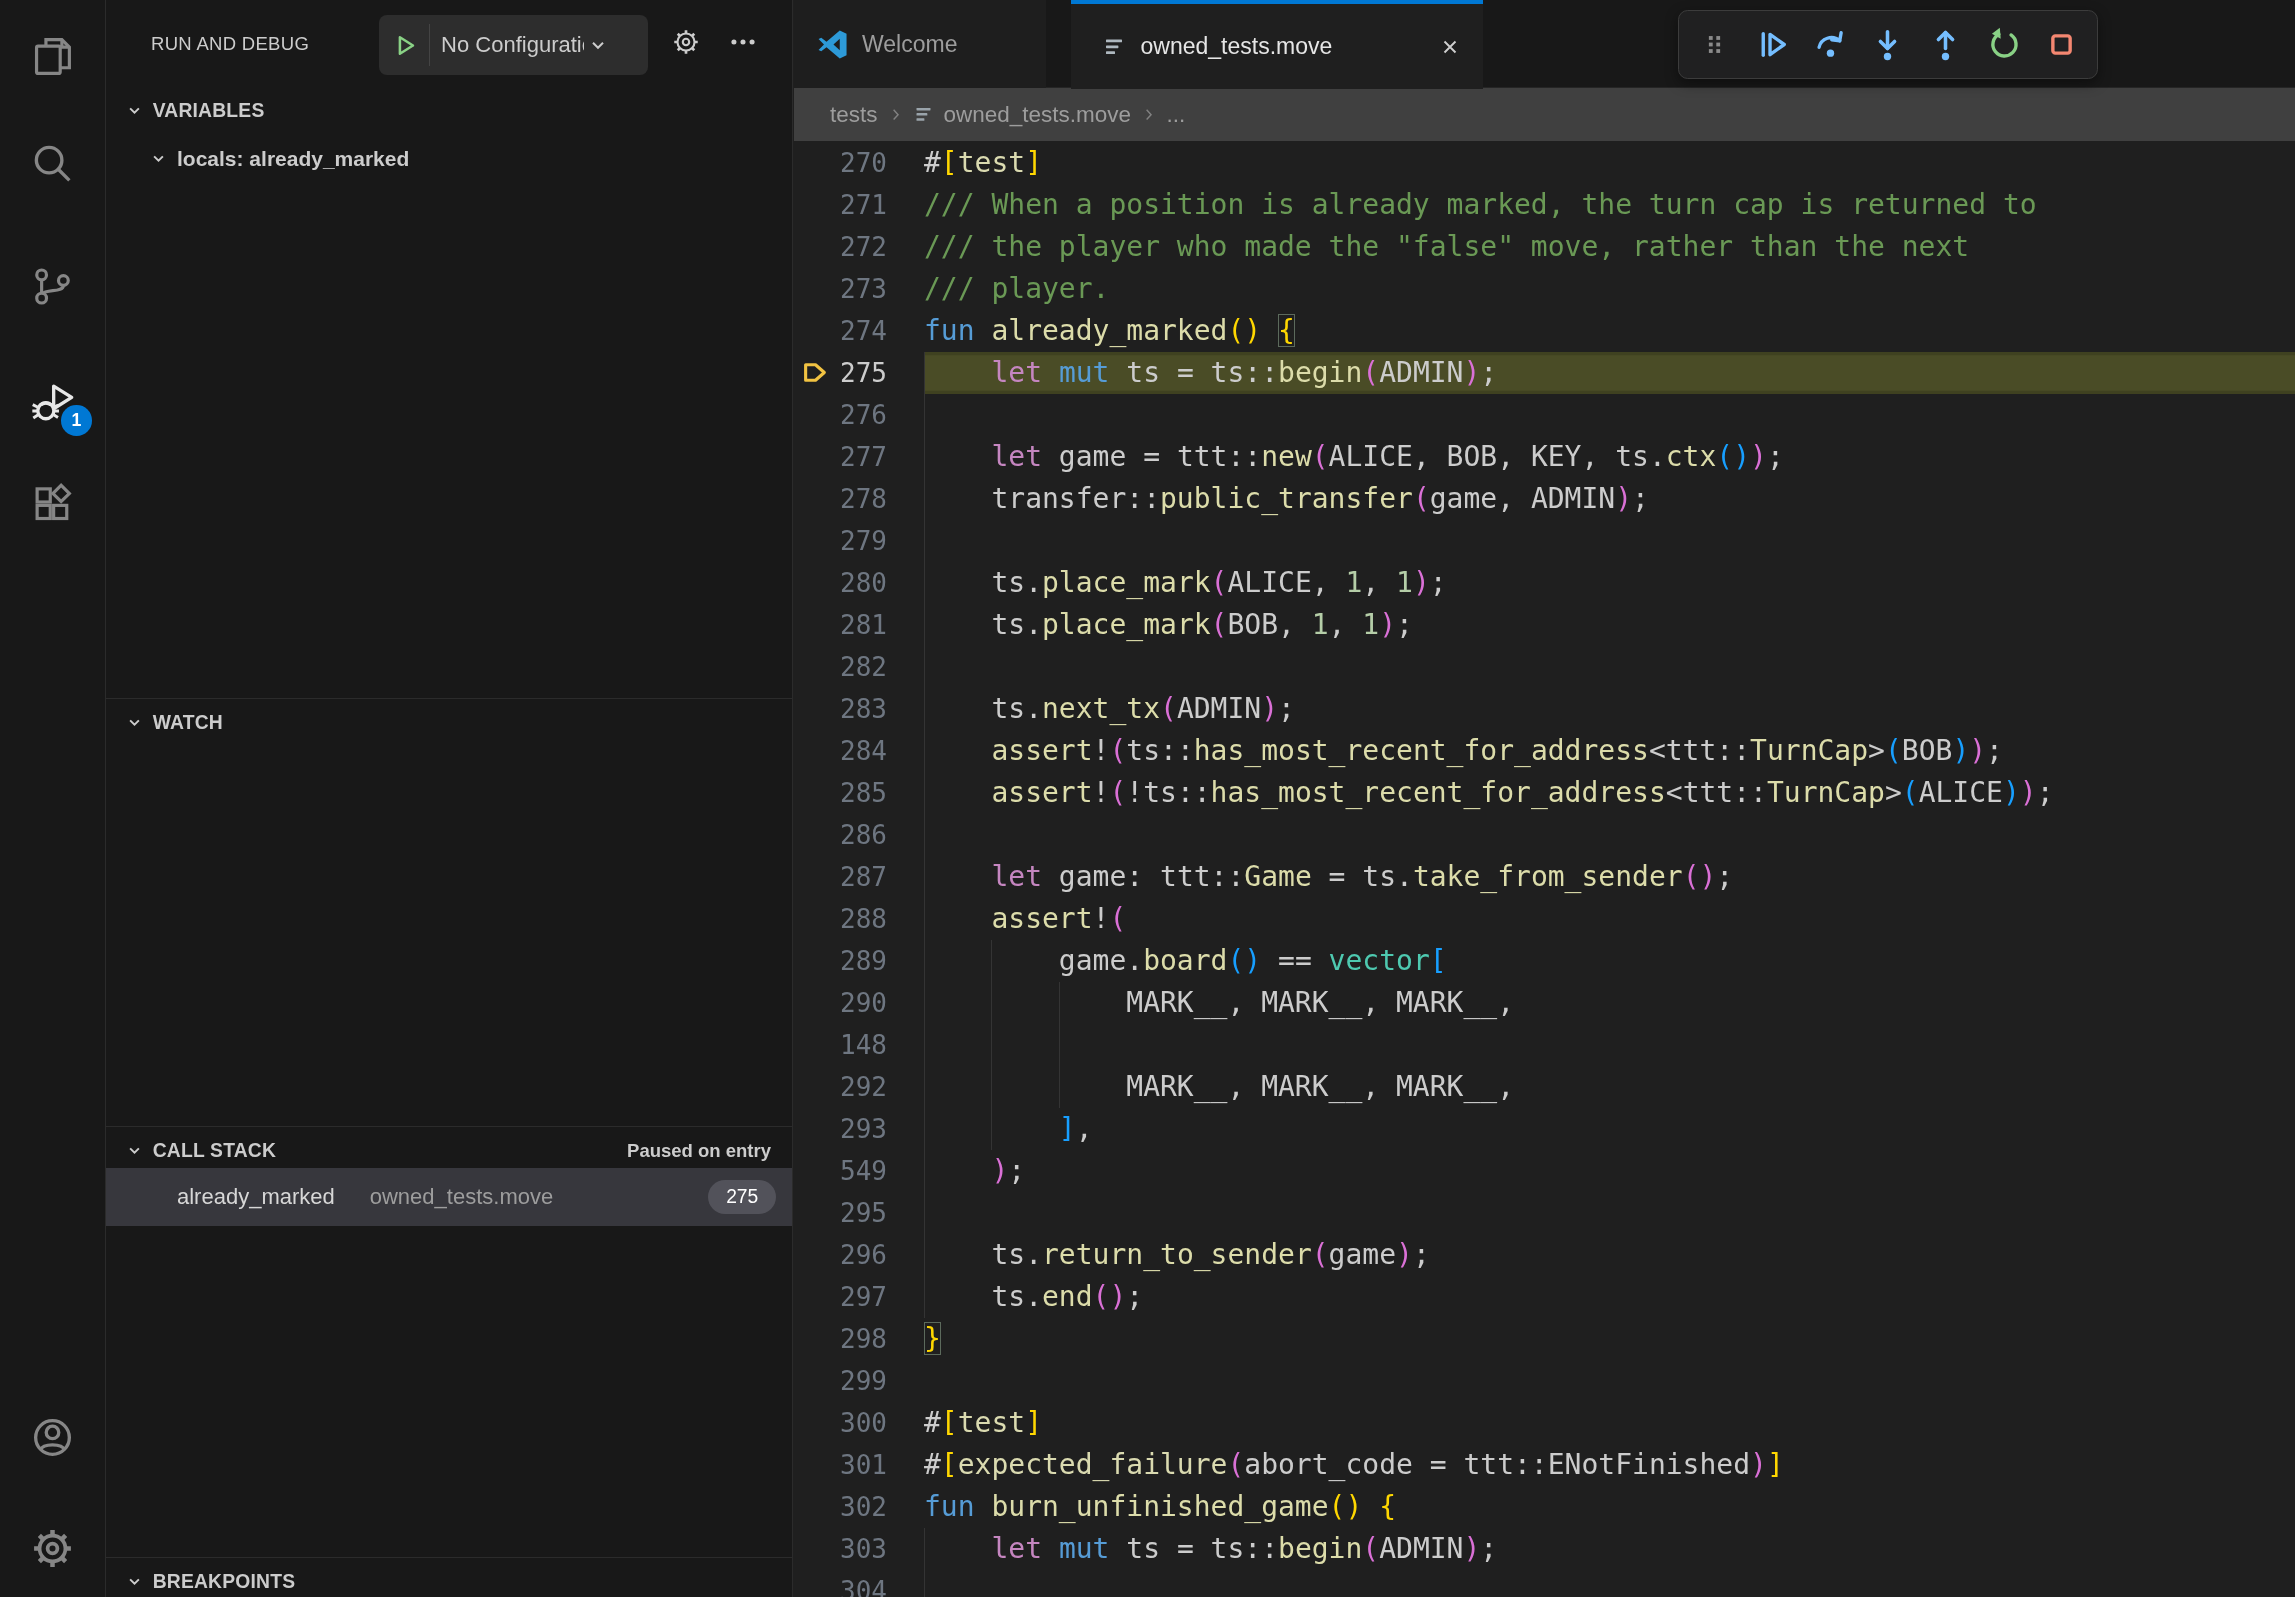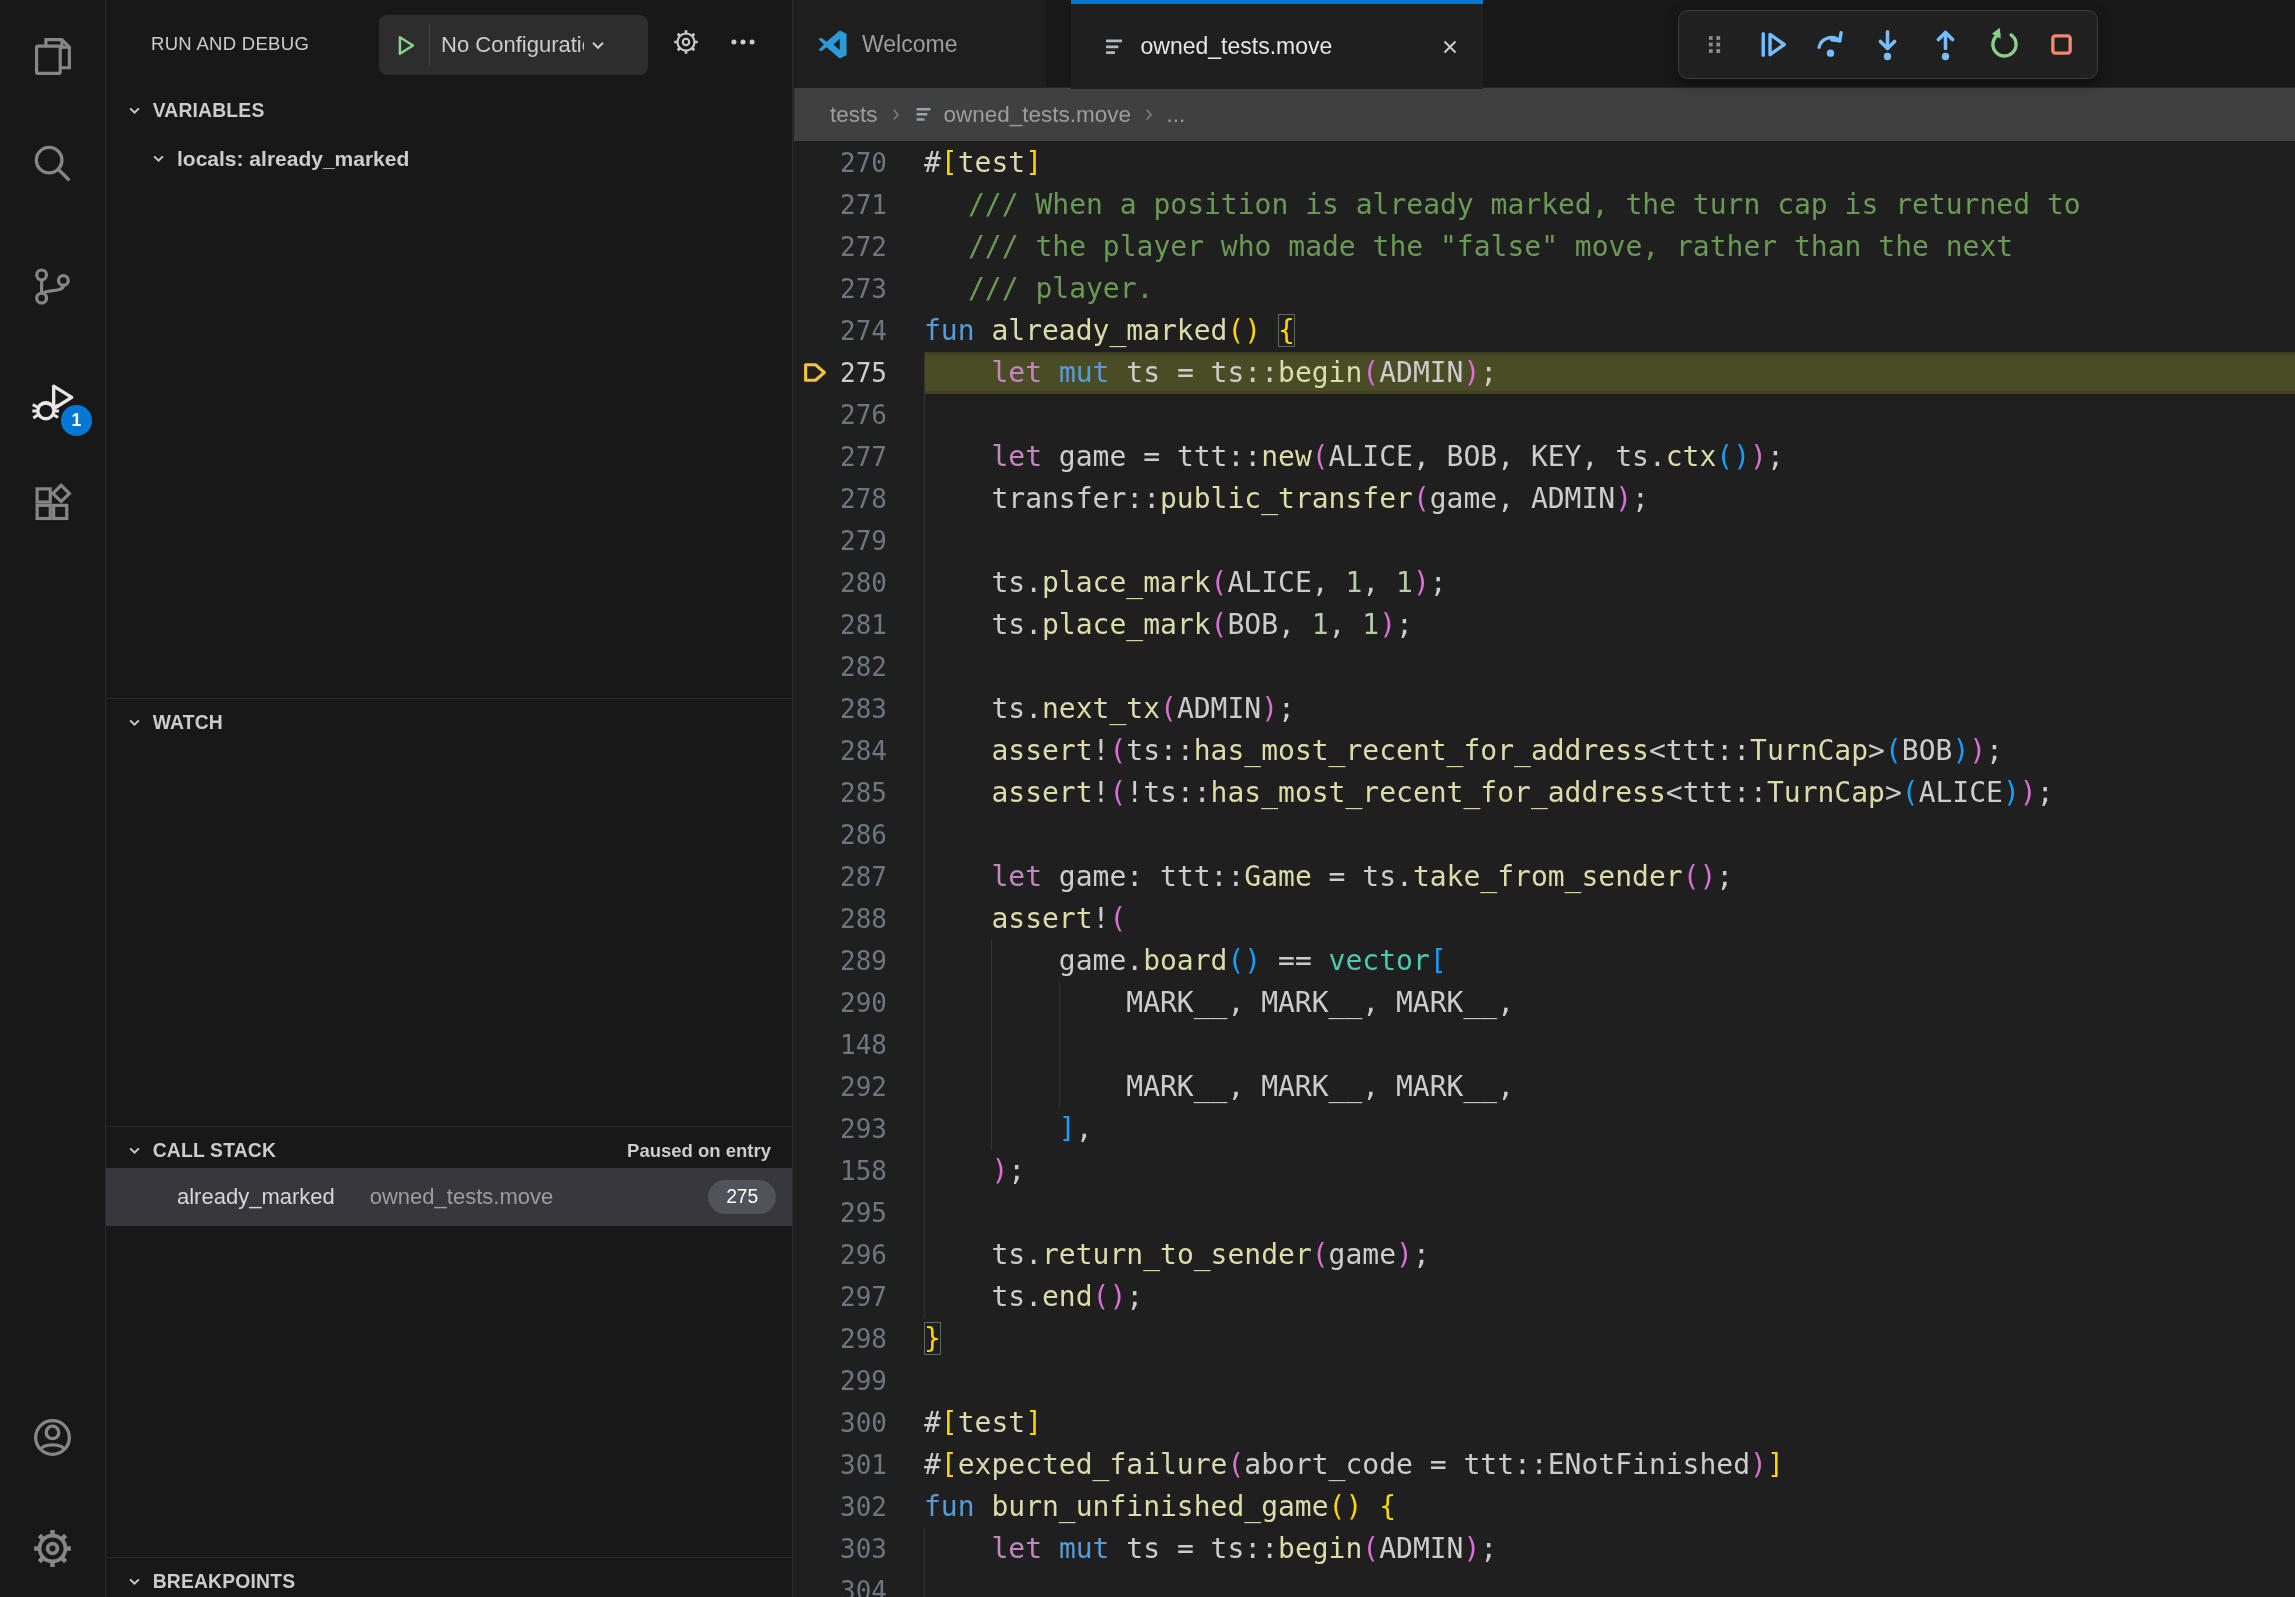--- a/index.html
+++ b/index.html
@@ -95,21 +95,21 @@
     box-shadow: inset 0 3.2px 0 rgba(0,0,0,.14), inset 0 -3.2px 0 rgba(0,0,0,.14); }
   .ig { position:absolute; top:0; bottom:0; width:0.8px; background:#343434; }
   .stack-arrow { position:absolute; left:8px; top:7.2px; }
 
   .c-base { color:var(--syn-base,#cccccc); }
   .c-kw   { color:var(--syn-kw,#569cd6); }
   .c-ctrl { color:var(--syn-ctrl,#c586c0); }
   .c-fn   { color:var(--syn-fn,#dcdcaa); }
   .c-num  { color:var(--syn-num,#b5cea8); }
   .c-type { color:var(--syn-type,#4ec9b0); }
-  .c-com  { color:var(--syn-com,#6a9955);margin-left:44px; }
+  .c-com  { color:var(--syn-com,#6a9955); }
   .c-attr { color:var(--syn-attr,#dadab0); }
   .c-b1   { color:var(--syn-b1,#ffd700); }
   .c-b2   { color:var(--syn-b2,#da70d6); }
   .c-b3   { color:var(--syn-b3,#179fff); }
   .bm { outline:1.6px solid #5c6a5c; outline-offset:-1.6px; }
 </style>
 </head>
 <body>
 
 <nav class="activity-bar">
@@ -463,21 +463,21 @@
       </div>
       <div class="row">
         <div class="ln">292</div>
         <div class="lc"><span class="ig" style="left: 0ch;"></span><span class="ig" style="left: 4ch;"></span><span class="ig" style="left: 8ch;"></span><span class="c-base">            MARK__, MARK__, MARK__,</span></div>
       </div>
       <div class="row">
         <div class="ln">293</div>
         <div class="lc"><span class="ig" style="left: 0ch;"></span><span class="ig" style="left: 4ch;"></span><span class="c-base">        </span><span class="c-b3">]</span><span class="c-base">,</span></div>
       </div>
       <div class="row">
-        <div class="ln">158</div>
+        <div class="ln">549</div>
         <div class="lc"><span class="ig" style="left: 0ch;"></span><span class="c-base">    </span><span class="c-b2">)</span><span class="c-base">;</span></div>
       </div>
       <div class="row">
         <div class="ln">295</div>
         <div class="lc"><span class="ig" style="left: 0ch;"></span></div>
       </div>
       <div class="row">
         <div class="ln">296</div>
         <div class="lc"><span class="ig" style="left: 0ch;"></span><span class="c-base">    ts.</span><span class="c-fn">return_to_sender</span><span class="c-b2">(</span><span class="c-base">game</span><span class="c-b2">)</span><span class="c-base">;</span></div>
       </div>

